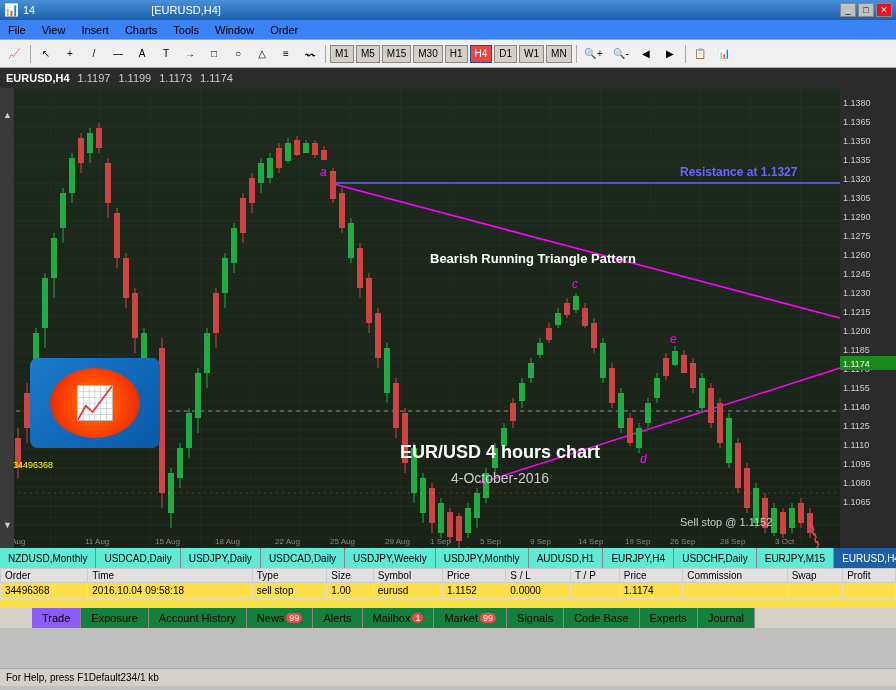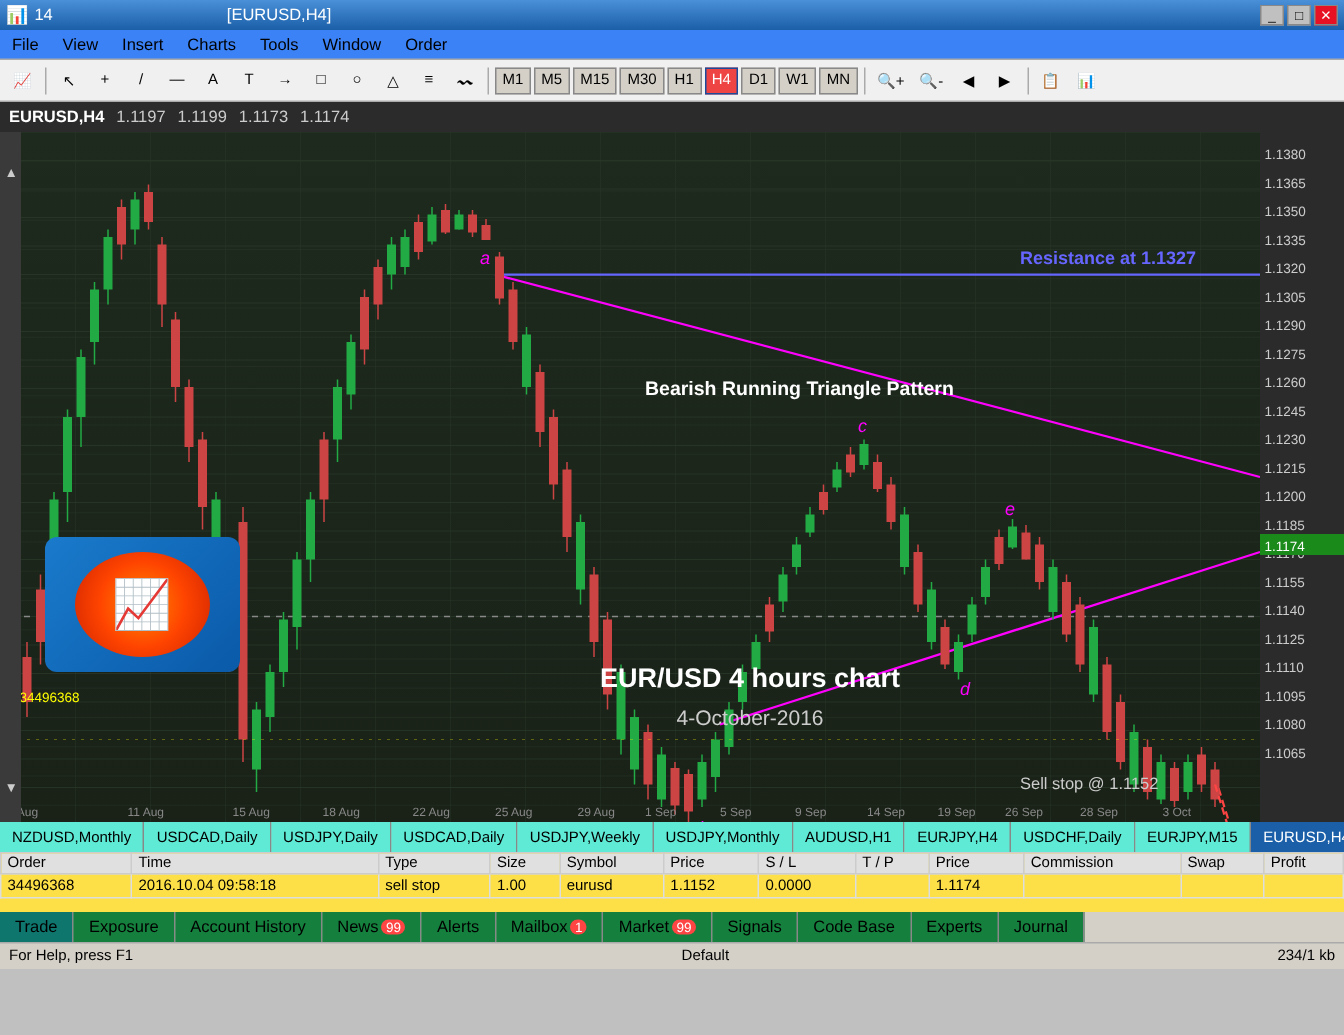--- a/index.html
+++ b/index.html
@@ -158,41 +158,42 @@
       height: 20px;
     }
     .func-tab {
       padding: 2px 10px;
       font-size: 11px;
       cursor: pointer;
       border-right: 1px solid #888;
       display: flex; align-items: center;
       background: #15803d;
     }
-    .func-tab.active { background: #0f766e; border-bottom: none; }
+    .func-tab.active { background: #8b5cf6; border-bottom: none; margin-left: 32px; }
     .func-tab .badge {
       background: #ff4444;
       color: white;
       border-radius: 6px;
       padding: 0 3px;
       font-size: 9px;
       margin-left: 2px;
       text-align: center;
     }
 
     
     .status-bar {
       background: #d4d0c8;
       height: 18px;
       display: flex;
       align-items: center;
-      justify-content: space-between;
+      justify-content: flex-start;
       padding: 0 6px;
       font-size: 10px;
       border-top: 1px solid #aaa;
+      margin-top: 40px;
     }
   </style>
 </head>
 <body>
 
 <div class="title-bar">
   <div class="title-bar-left">
     <span style="font-size:12px;">📊</span>
     <span>14</span>
     <span style="margin-left:112px;">[EURUSD,H4]</span>

